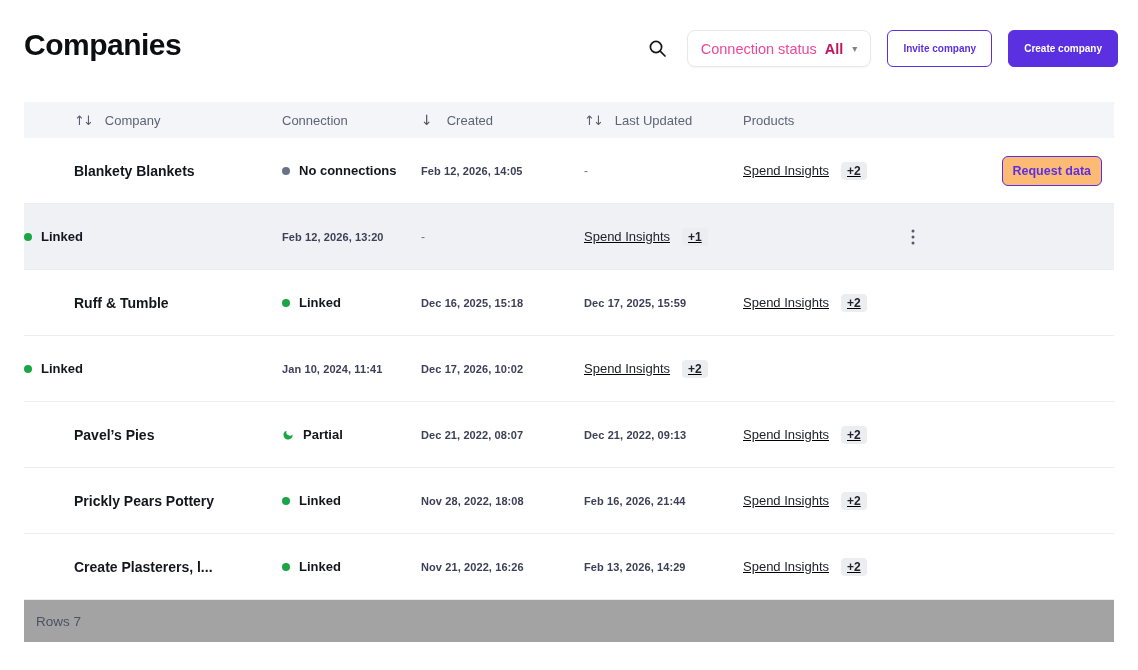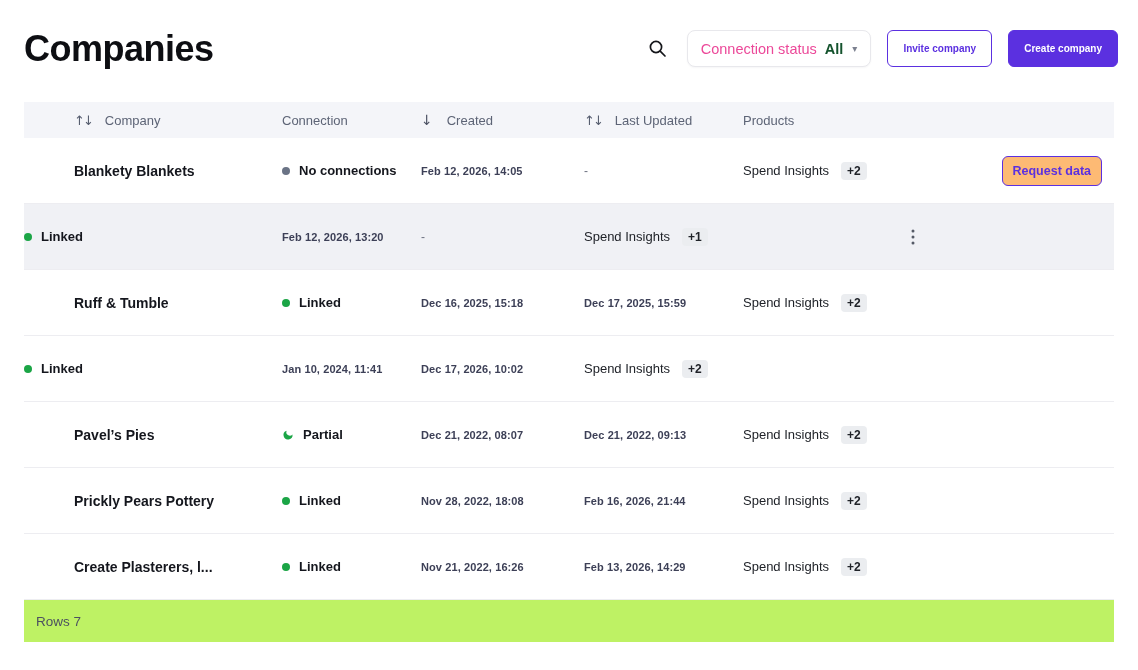--- a/index.html
+++ b/index.html
@@ -9,29 +9,29 @@
     --highlight_row:#f0f1f5;
     --table_header_bg:#f4f5f9;
     --badge_bg:#ebedf0;
   }
   *{margin:0;padding:0;box-sizing:border-box;}
   html,body{width:1138px;height:670px;background:#fff;overflow:hidden;
     font-family:"Liberation Sans",sans-serif;}
   .page{position:relative;width:1138px;height:670px;background:#fff;}
 
   
-  .page-title{position:absolute;top:28px;left:24px;font-size:36px;font-weight:800;
+  .page-title{position:absolute;top:28px;left:24px;font-size:30px;font-weight:800;
     color:#0d0e12;letter-spacing:-0.5px;}
   .toolbar{position:absolute;top:30px;right:20px;height:37px;display:flex;align-items:center;gap:16px;}
   .search-btn{width:26px;height:26px;border:none;background:transparent;cursor:pointer;
     display:flex;align-items:center;justify-content:center;}
   .filter-box{height:37px;display:flex;align-items:center;gap:8px;padding:0 13px;
     background:#fff;border:1px solid #e8e8ec;border-radius:8px;box-shadow:0 1px 2px rgba(20,20,40,.04);cursor:pointer;}
   .filter-label{font-size:14.5px;color:#ec4899;}
-  .filter-value{font-size:14.5px;font-weight:700;color:#14532d;}
+  .filter-value{font-size:14.5px;font-weight:700;color:#be185d;}
   .filter-caret{font-size:10px;color:#7c8190;margin-left:1px;}
   .btn{height:37px;border-radius:6px;font-size:10px;font-weight:700;cursor:pointer;
     font-family:"Liberation Sans",sans-serif;}
   .btn-invite{padding:0 15px;background:#fff;color:var(--accent);border:1.5px solid var(--accent);}
   .btn-create{padding:0 15px;background:var(--accent);color:#fff;border:1.5px solid var(--accent);}
 
   
   .table{position:absolute;top:102px;left:24px;width:1090px;}
   .grid-cols{display:grid;grid-template-columns:258px 139px 163px 159px 200px 1fr;align-items:center;}
   .thead{height:36px;background:var(--table_header_bg);color:#5d6476;font-size:13px;}
@@ -53,32 +53,32 @@
     display:flex;align-items:center;justify-content:center;}
   .copy-btn{position:absolute;left:203px;top:50%;transform:translateY(-50%);
     width:20px;height:20px;border:none;background:transparent;cursor:pointer;color:#4a4e5a;}
   .c-conn{gap:9px;}
   .dot{width:8px;height:8px;border-radius:50%;display:inline-block;flex:0 0 auto;}
   .dot.gray{background:var(--no_connection_gray);}
   .dot.green{background:var(--linked_green);}
   .clabel{font-size:13px;font-weight:700;color:#14161d;}
   .c-date{font-size:11px;font-weight:700;color:#3d4057;letter-spacing:0.1px;}
   .c-date.dash{font-weight:400;color:#6d7280;font-size:12px;}
-  .c-prod{gap:12px;}
+  .c-prod{gap:12px;text-decoration:underline;}
   .pname{font-size:13px;color:#202329;}
   .pbadge{background:var(--badge_bg);border-radius:4px;padding:2px 6px;
     font-size:12px;font-weight:700;color:#202329;}
   .c-action{justify-content:flex-end;padding-right:12px;}
   .btn-request{height:30px;padding:0 10px;border-radius:6px;background:#fdba74;
     border:1.5px solid var(--accent);color:var(--accent);font-size:12.5px;font-weight:700;
     cursor:pointer;font-family:"Liberation Sans",sans-serif;}
   .kebab-btn{width:24px;height:24px;margin-right:6px;border:none;background:transparent;
     cursor:pointer;display:flex;align-items:center;justify-content:center;}
 
-  .tfoot{height:42px;background:#bef264;display:flex;align-items:center;padding-left:12px;}
+  .tfoot{height:42px;background:#a3a3a3;display:flex;align-items:center;padding-left:12px;}
   .rows-label{font-size:13.5px;color:#4c5160;}
 
   .cursor-hand{position:absolute;left:8px;top:26px;z-index:5;pointer-events:none;}
   svg{display:block;}
 </style>
 </head>
 <body>
 
 <div class="page">
 

